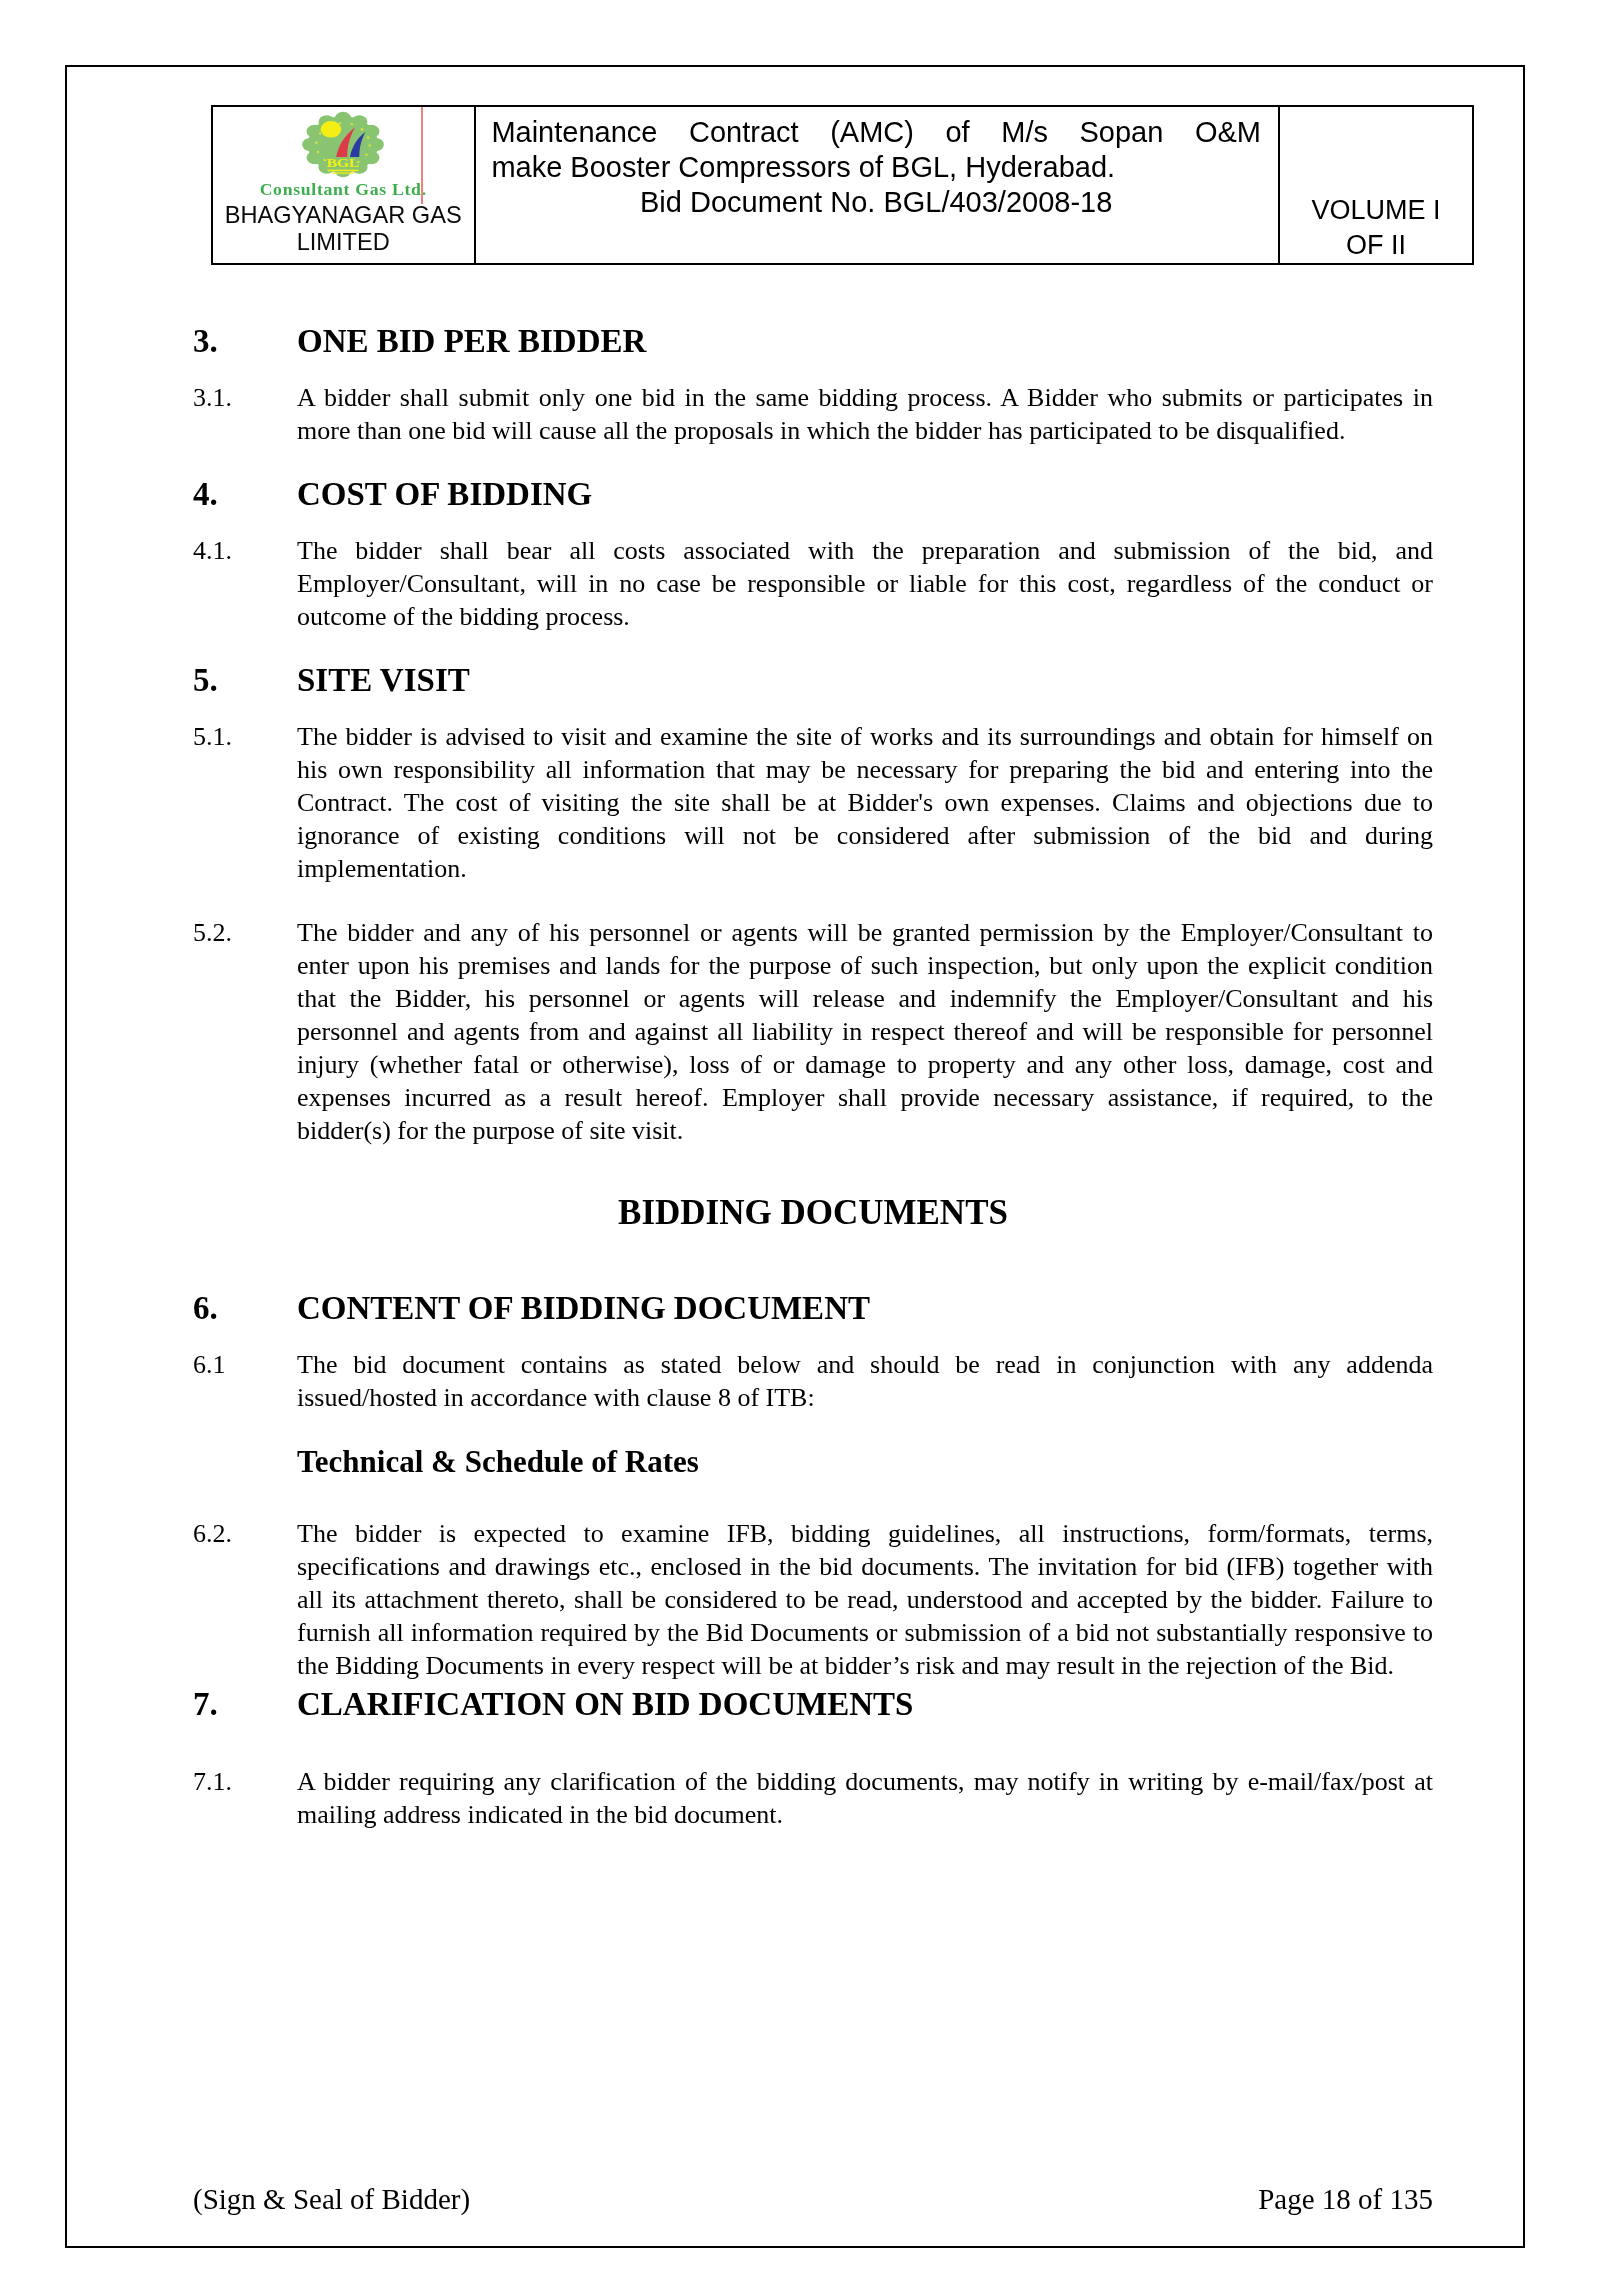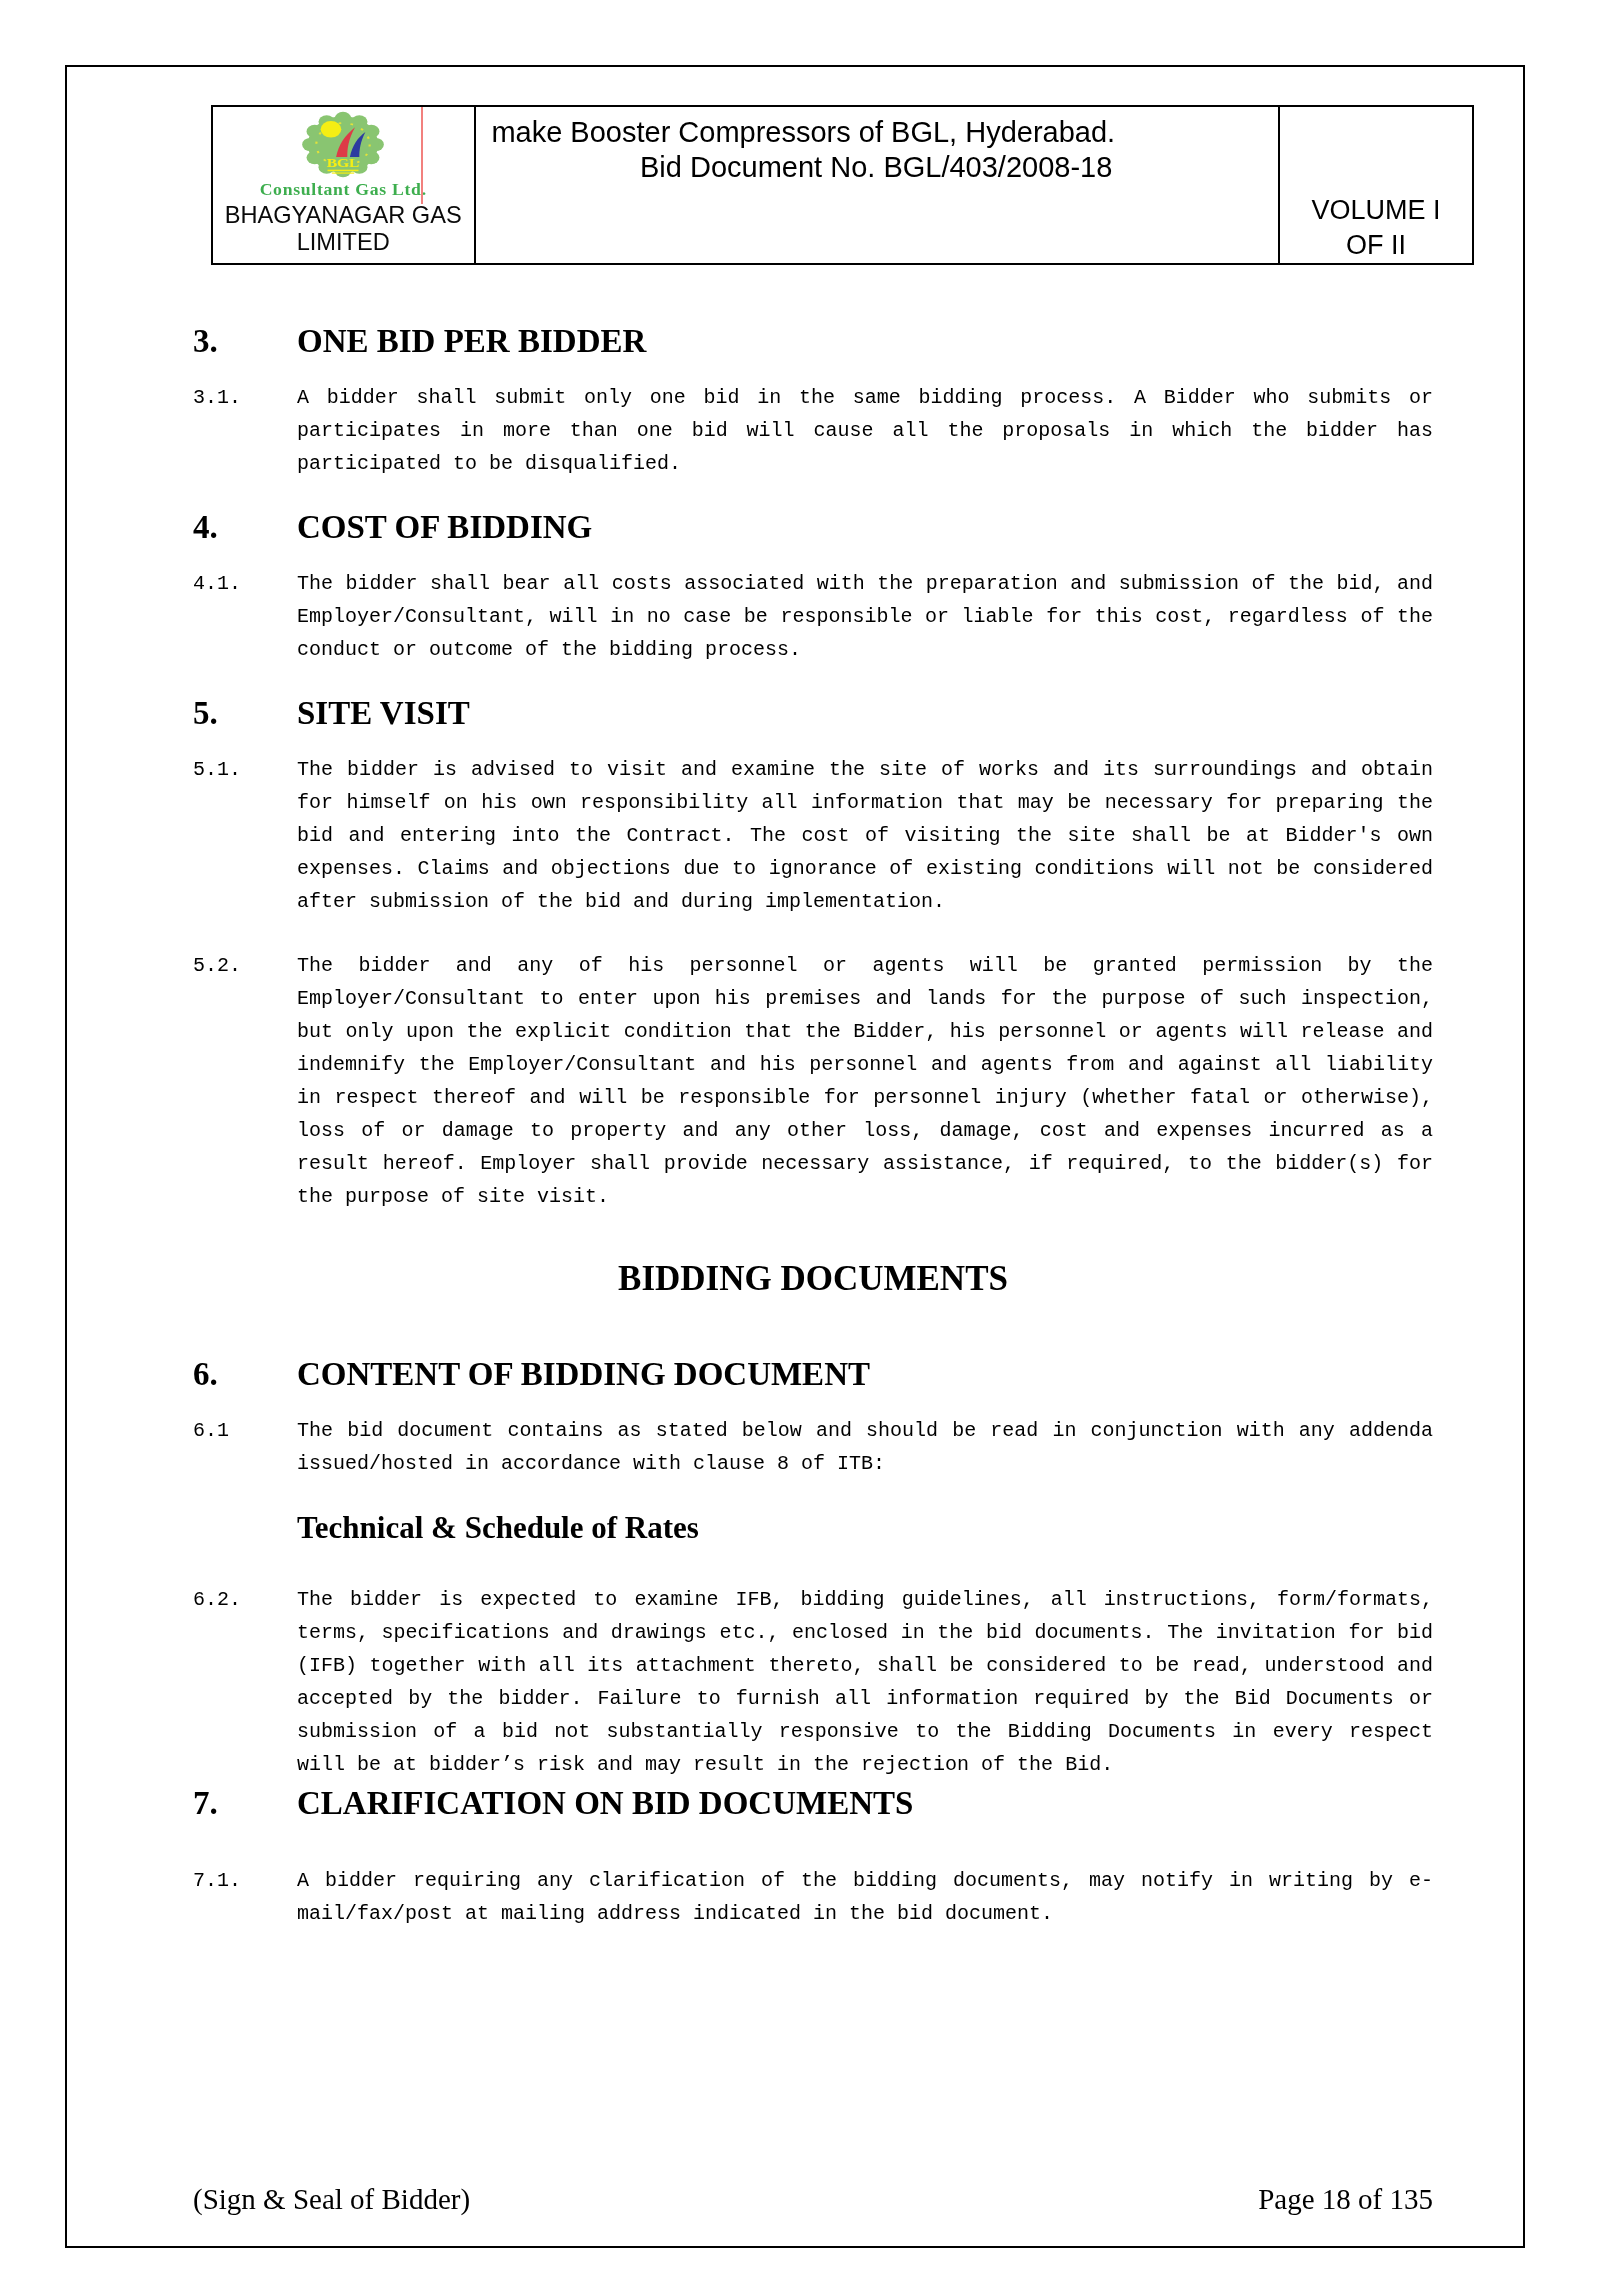--- a/index.html
+++ b/index.html
@@ -36,21 +36,21 @@
           align-items:center;font-size:27px;line-height:35px;}
 
   
   .main{flex:1;overflow:hidden;}
   .row{display:grid;grid-template-columns:104px 1fr;}
   .num{font-weight:inherit;}
   .head{font-weight:bold;font-size:33px;line-height:37px;margin:29px 0 21px;}
   .head.first{margin-top:58px;}
   .head.tight{margin:3.9px 0 42px;}
   .head.after-mid{margin-top:0;}
-  .para{font-size:20px;line-height:33px;margin-bottom:26px;font-family:Liberation Mono, monospace;}
+  .para{font-size:26px;line-height:33px;margin-bottom:26px;}
   .ptext{text-align:justify;}
   .para.mb-lg{margin-bottom:31px;}
   .para.mb-xs{margin-bottom:3.9px;}
   .mid-heading{font-weight:bold;font-size:35px;line-height:38px;text-align:center;
           margin:47px 0 58px;}
   .sub-heading{font-weight:bold;font-size:31px;line-height:34px;
           margin:0 0 38px 104px;}
 
   
   .footer{display:flex;justify-content:space-between;align-items:baseline;
@@ -92,20 +92,21 @@
           <rect x="37" y="90.5" width="26" height="1.8" fill="#f5ee14"></rect>
         </svg>
         <div class="logo-caption">Consultant Gas Ltd.</div>
         <div class="company-name">
           <div>BHAGYANAGAR GAS</div>
           <div>LIMITED</div>
         </div>
       </div>
 
       <div class="cell title-cell">
+        <div class="t-line just">Maintenance Contract (AMC) of M/s Sopan O&amp;M</div>
         <div class="t-line">make Booster Compressors of BGL, Hyderabad.</div>
         <div class="t-line center">Bid Document No. BGL/403/2008-18</div>
       </div>
 
       <div class="cell volume-cell">
         <div>VOLUME I</div>
         <div>OF II</div>
       </div>
     </div>
 

